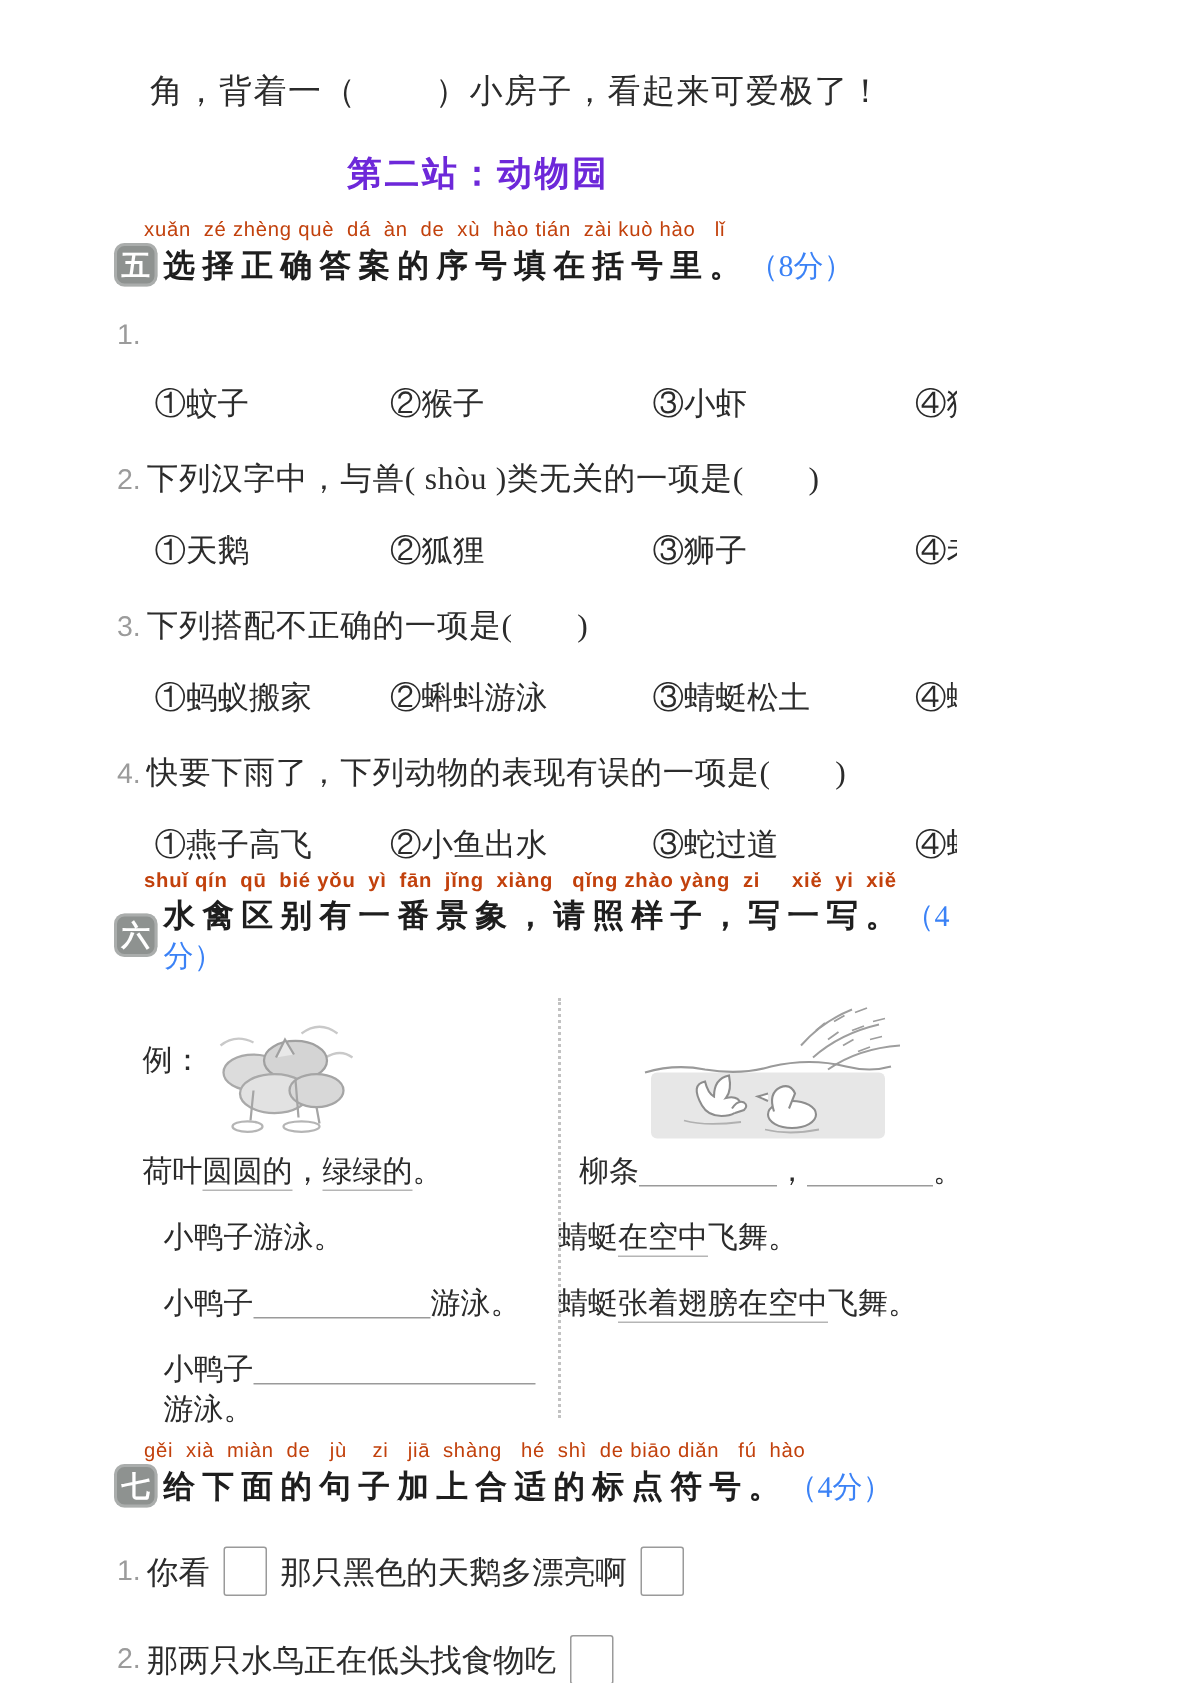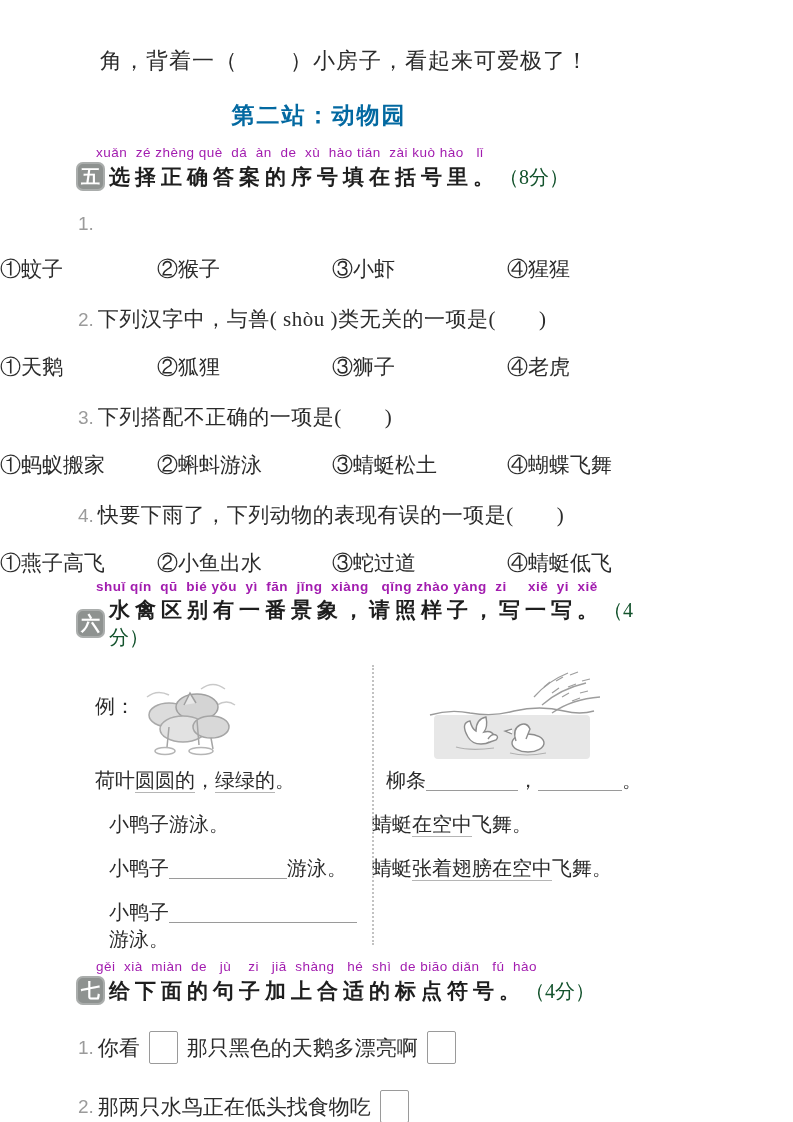--- a/index.html
+++ b/index.html
@@ -18,29 +18,29 @@
     font-size:22px;
     letter-spacing:1px;
   }
   .paren-gap { display:inline-block; width:52px; }
   .station-header {
     margin-top:24px;
     text-align:center;
     font-family:"Liberation Sans", sans-serif;
     font-weight:bold;
     font-size:23px;
-    color:#0369a1;
+    color:#6d28d9;
     letter-spacing:2px;
   }
   .pinyin {
     margin-left:96px;
     margin-top:14px;
     font-family:"Liberation Sans", sans-serif;
     font-size:13.5px;
-    color:#a21caf;
+    color:#c2410c;
     letter-spacing:0.5px;
     white-space:pre;
   }
   .section-title-row {
     display:flex;
     align-items:center;
     margin-left:76px;
     margin-top:2px;
   }
   .badge {
@@ -61,39 +61,40 @@
     font-weight:bold;
     font-size:21px;
     letter-spacing:5px;
     color:#1e1e1e;
   }
   .section-points {
     font-family:"Liberation Serif", serif;
     font-weight:normal;
     font-size:20px;
     letter-spacing:0;
-    color:#14532d;
+    color:#3b82f6;
   }
   .question {
     display:flex;
     align-items:baseline;
     margin-left:78px;
     margin-top:22px;
     font-size:21px;
   }
   .qnum {
     font-family:"Liberation Sans", sans-serif;
     color:#9b9b9b;
     font-size:19px;
     margin-right:4px;
     flex:0 0 auto;
   }
   .qtext { letter-spacing:0.5px; }
   .options {
     display:flex;
+    margin-left:103px;
     margin-top:20px;
     font-size:21px;
   }
   .options .opt { flex:0 0 auto; }
   .opt-w1 { width:157px; }
   .opt-w2 { width:175px; }
   .opt-w3 { width:175px; }
   
   .six-table {
     position:relative;

